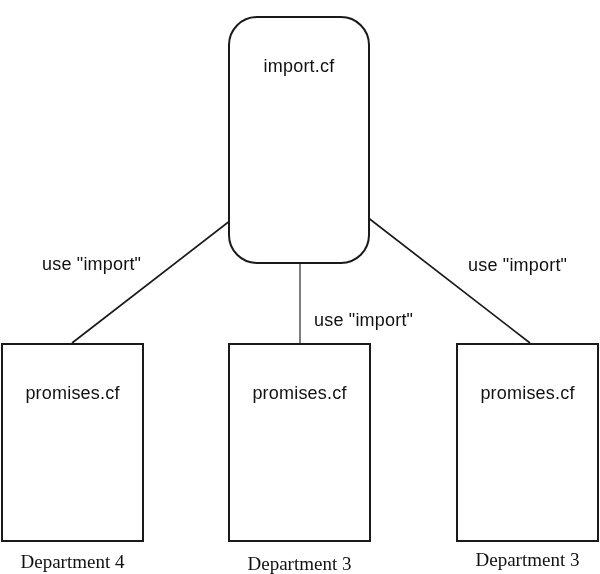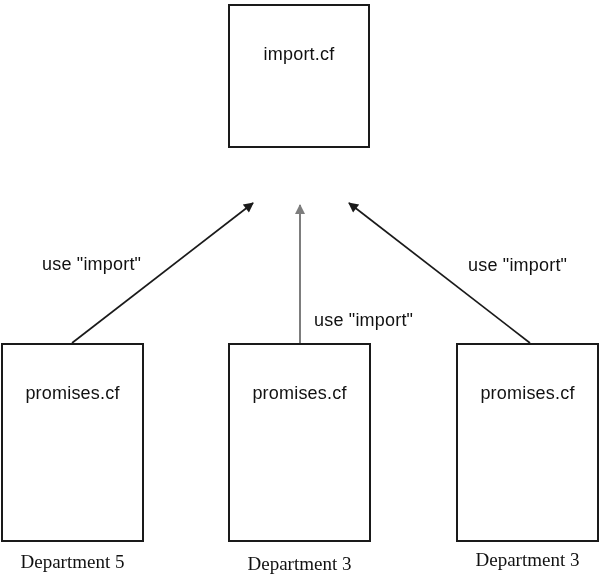--- a/index.html
+++ b/index.html
@@ -30,21 +30,21 @@
     background: #ffffff;
     text-align: center;
   }
   .node .node-label {
     display: block;
     padding-top: 38px;
     font-size: 18px;
     letter-spacing: 0.2px;
     color: #111111;
   }
-  .node-import   { left: 228px; top: 4px;   width: 142px; height: 144px; }
+  .node-import   { left: 228px; top: 16px;   width: 142px; height: 248px; border-radius: 29px; }
   .node-prom-1   { left: 1px;   top: 343px; width: 143px; height: 199px; }
   .node-prom-2   { left: 228px; top: 343px; width: 143px; height: 199px; }
   .node-prom-3   { left: 456px; top: 343px; width: 143px; height: 199px; }
   .edge-label {
     position: absolute;
     font-size: 18px;
     letter-spacing: 0.2px;
     color: #111111;
     white-space: nowrap;
   }
@@ -95,17 +95,17 @@
   </div>
 
   <div class="node node-prom-3">
     <span class="node-label">promises.cf</span>
   </div>
 
   <div class="edge-label edge-label-1">use "import"</div>
   <div class="edge-label edge-label-2">use "import"</div>
   <div class="edge-label edge-label-3">use "import"</div>
 
-  <div class="dept-label dept-label-1">Department 5</div>
+  <div class="dept-label dept-label-1">Department 4</div>
   <div class="dept-label dept-label-2">Department 3</div>
   <div class="dept-label dept-label-3">Department 3</div>
 
 </div>
 
 </body></html>

